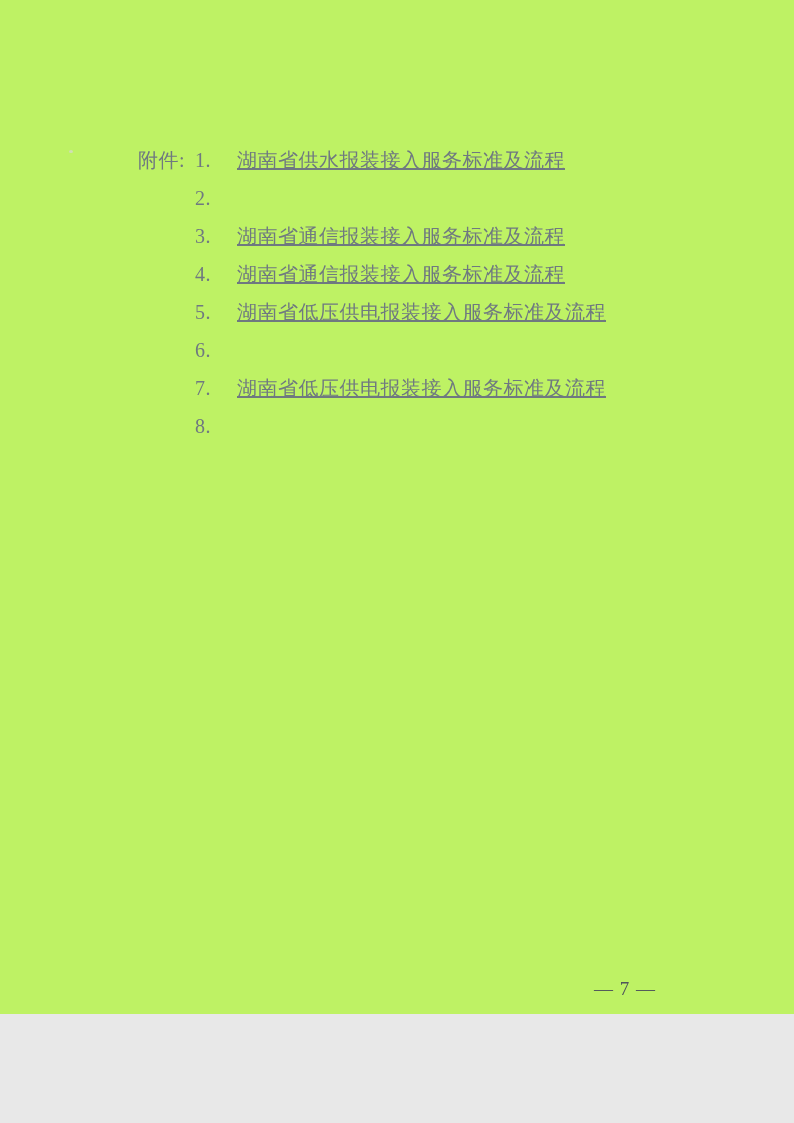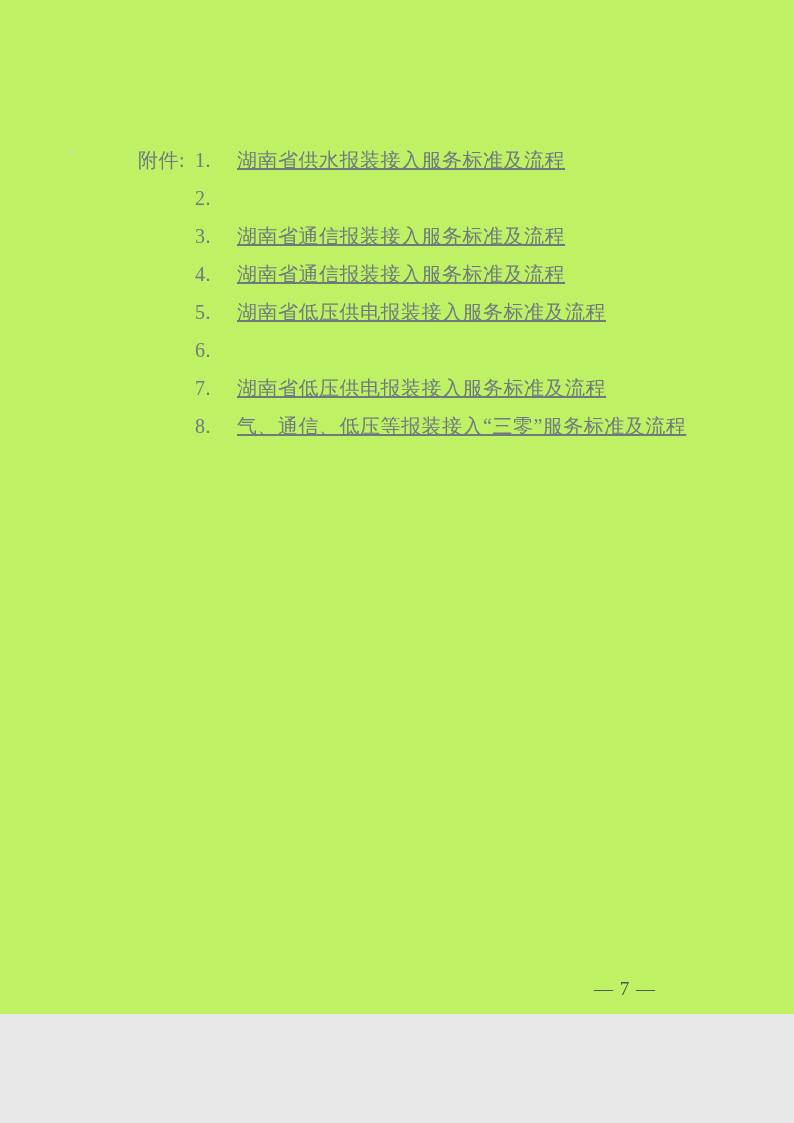--- a/index.html
+++ b/index.html
@@ -133,21 +133,20 @@
       <span class="att-text">
         <span class="att-line">湖南省低压供电报装接入服务标准及流程</span>
 
       </span>
     </div>
 
     <div class="att-row">
       <span class="att-label"></span>
       <span class="att-num">8.</span>
       <span class="att-text">
-        <span class="att-line">气、通信、低压等报装接入“三零”服务标准及流程</span>
       </span>
     </div>
 
   </div>
 
   <div class="page-footer">— 7 —</div>
 
 </div>
 
 </body></html>

